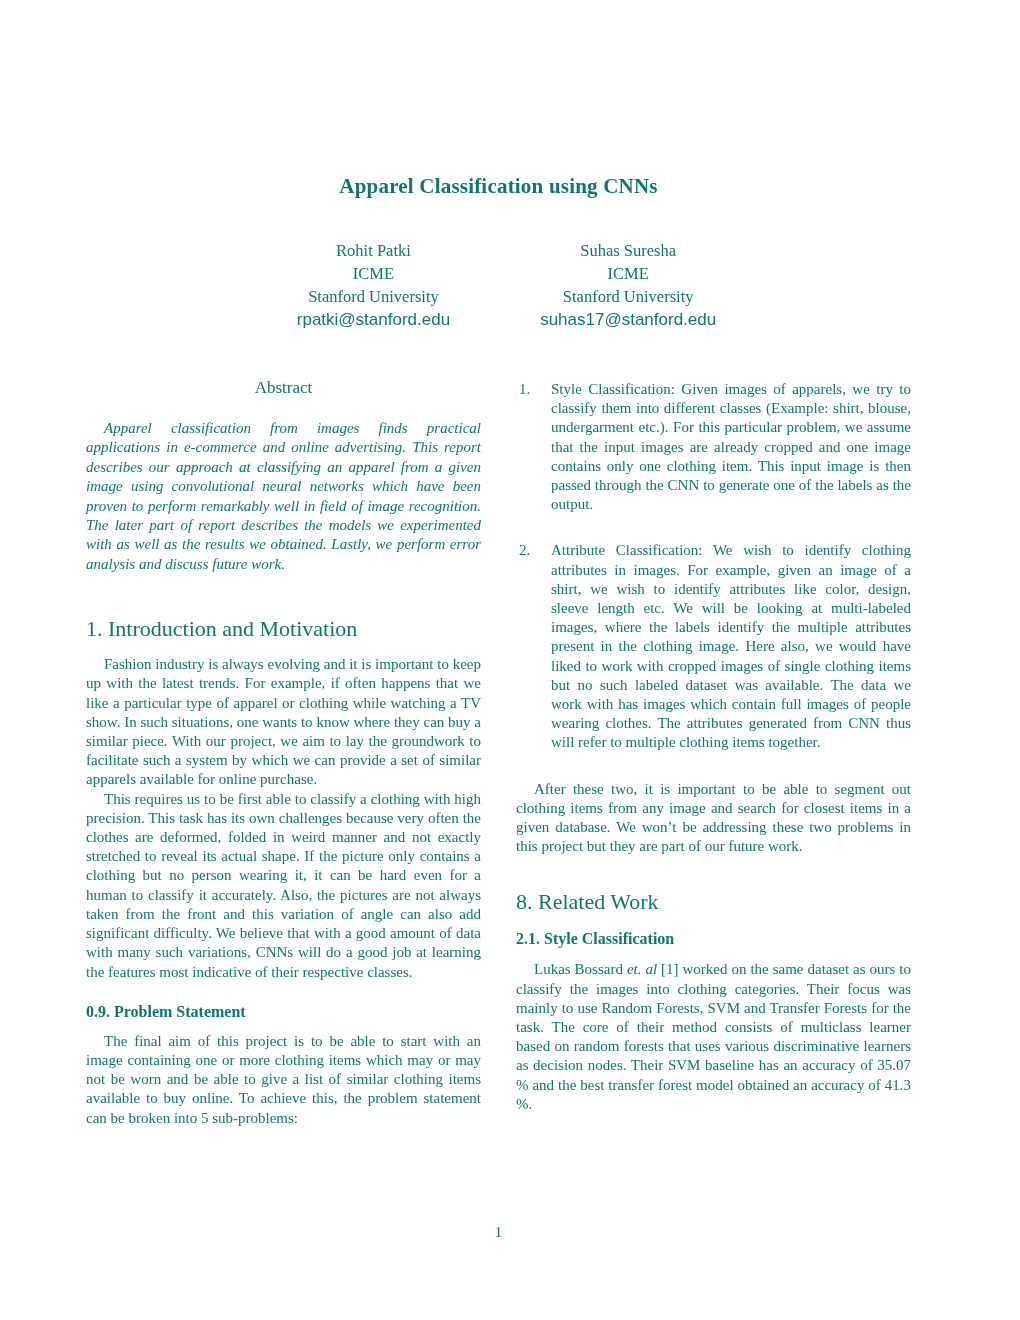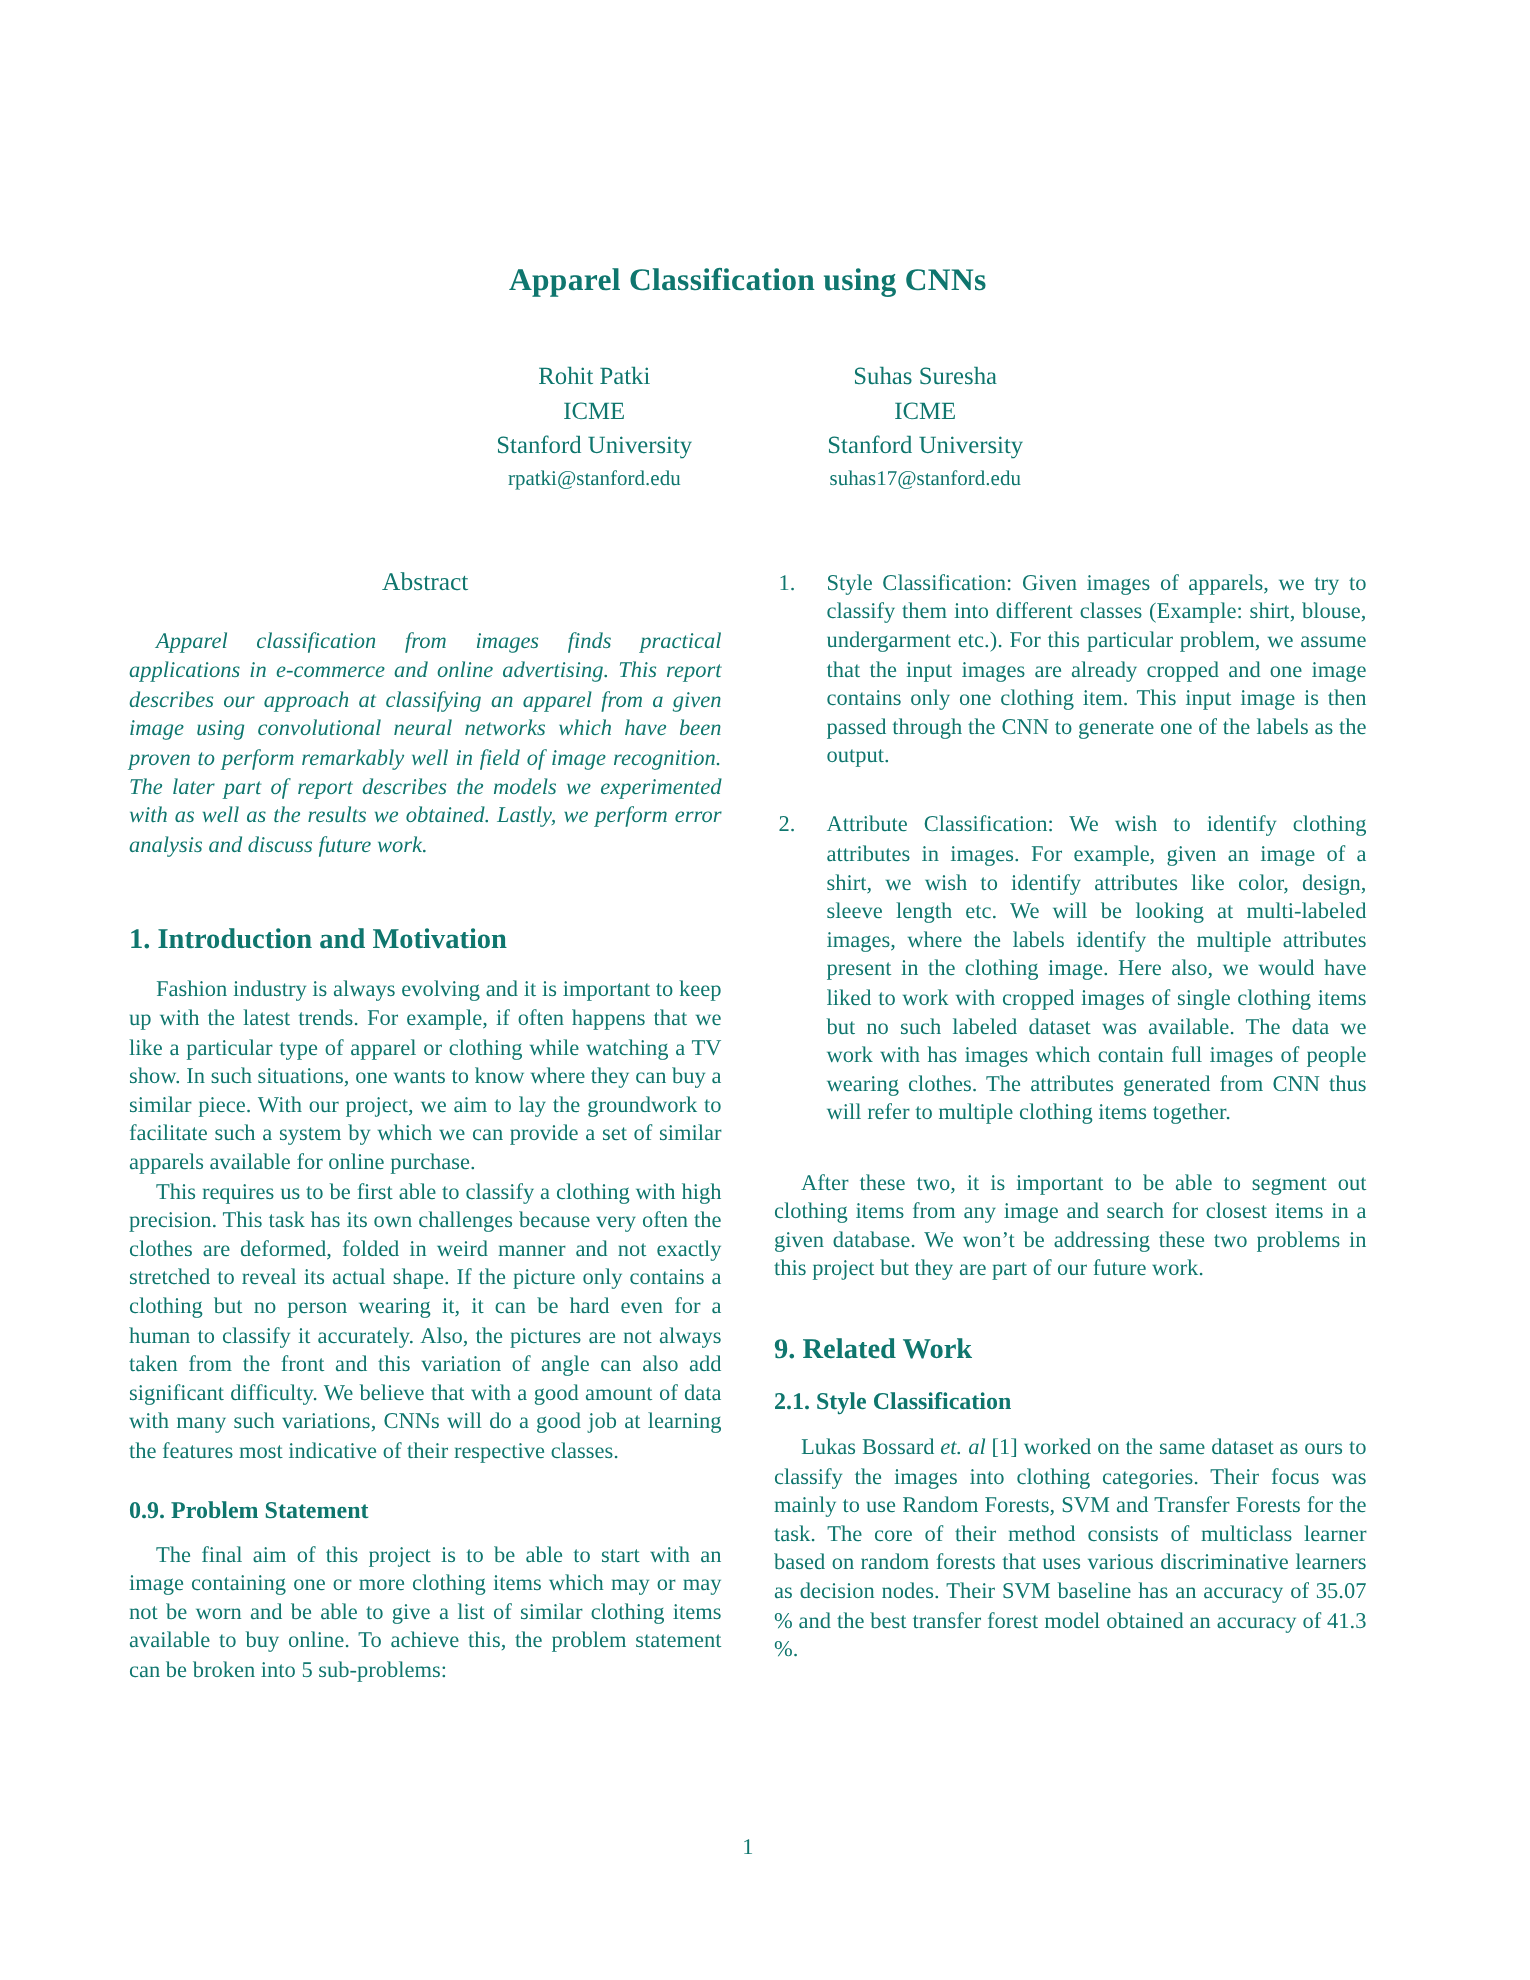--- a/index.html
+++ b/index.html
@@ -23,22 +23,22 @@
     letter-spacing: 0.2px;
   }
   .authors-row {
     display: flex;
     justify-content: center;
     gap: 74px;
     margin-top: 40px;
   }
   .author-block { text-align: center; font-size: 16.5px; line-height: 23px; margin-left: 16px; }
   .author-email {
-    font-family: Liberation Serif, serif;
-    font-size: 14px;
+    font-family: Liberation Sans, sans-serif;
+    font-size: 17px;
     line-height: 24px;
     letter-spacing: 0px;
   }
 
   
   .columns { display: flex; gap: 35px; margin-top: 46px; }
   .col { width: 395px; }
 
   .abstract-heading {
     text-align: center;
@@ -48,22 +48,22 @@
   }
   .abstract-text {
     font-style: italic;
     font-size: 15px;
     line-height: 19.4px;
     text-align: justify;
     text-indent: 18px;
   }
 
   .sec-heading {
-    font-size: 19px;
-    font-weight: bold;
+    font-size: 22px;
+    font-weight: normal;
     margin-top: 42px;
     margin-bottom: 13px;
   }
   .subsec-heading {
     font-size: 16px;
     font-weight: bold;
     margin-top: 21px;
     margin-bottom: 11px;
   }
   p.body-par {
@@ -153,21 +153,21 @@
             <span class="b">Style Classification</span><span>: Given images of apparels, we try to classify them into different classes (Example: shirt, blouse, undergarment etc.). For this particular problem, we assume that the input images are already cropped and one image contains only one clothing item. This input image is then passed through the CNN to generate one of the labels as the output.</span>
           </div>
           <div class="num-item">
             <span class="num">2.</span>
             <span class="b">Attribute Classification:</span><span> We wish to identify clothing attributes in images. For example, given an image of a shirt, we wish to identify attributes like color, design, sleeve length etc. We will be looking at multi-labeled images, where the labels identify the multiple attributes present in the clothing image. Here also, we would have liked to work with cropped images of single clothing items but no such labeled dataset was available. The data we work with has images which contain full images of people wearing clothes. The attributes generated from CNN thus will refer to multiple clothing items together.</span>
           </div>
         </div>
 
         <p class="body-par after-list">After these two, it is important to be able to segment out clothing items from any image and search for closest items in a given database. We won’t be addressing these two problems in this project but they are part of our future work.</p>
 
-        <div class="sec-heading">9. Related Work</div>
+        <div class="sec-heading">8. Related Work</div>
         <div class="subsec-heading">2.1. Style Classification</div>
 
         <p class="body-par cite-par">
           <span>Lukas Bossard </span><span class="i">et. al</span><span> [1] worked on the same dataset as ours to classify the images into clothing categories. Their focus was mainly to use </span><span class="b">Random Forests</span><span>, </span><span class="b">SVM</span><span> and </span><span class="b">Transfer Forests</span><span> for the task. The core of their method consists of multiclass learner based on random forests that uses various discriminative learners as decision nodes. Their SVM baseline has an accuracy of 35.07 % and the best transfer forest model obtained an accuracy of 41.3 %.</span>
         </p>
       </div>
 
     </div>
   </div>
 

